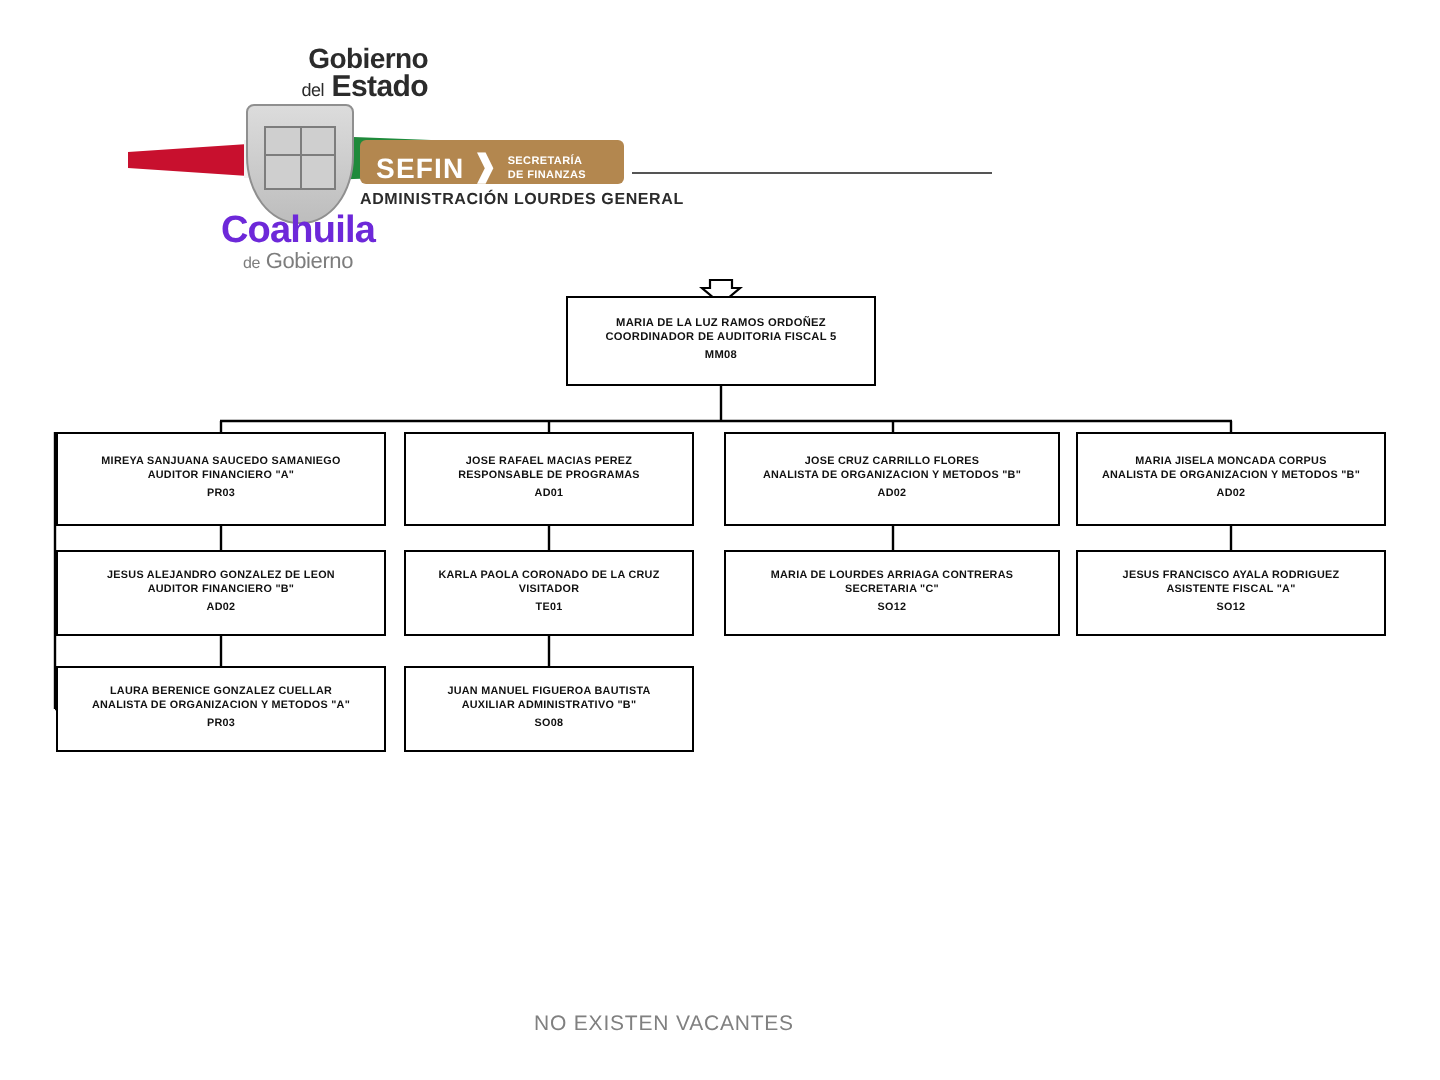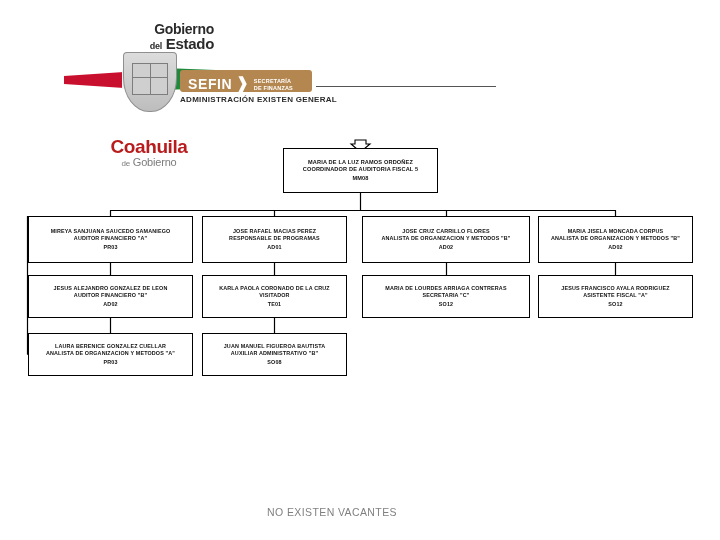--- a/index.html
+++ b/index.html
@@ -23,21 +23,21 @@
     line-height:1.0;
   }
   #gobierno-text .l1{
     font-size:14px;font-weight:bold;color:#2b2b2b;letter-spacing:-0.3px;
     display:block;
   }
   #gobierno-text .l2{
     display:block;font-size:15px;font-weight:bold;color:#2b2b2b;
     letter-spacing:-0.3px;
   }
-  #gobierno-text .l2 .sm{font-size:9px;font-weight:bold;}
+  #gobierno-text .l2 .sm{font-size:9px;font-weight:normal;}
   
   #ribbon{
     position:absolute;left:-20px;top:46px;width:160px;height:22px;
   }
   #ribbon .red{position:absolute;left:0;top:4px;width:60px;height:16px;background:#c8102e;
      clip-path:polygon(0 25%,100% 0,100% 100%,0 75%);}
   #ribbon .white{position:absolute;left:58px;top:2px;width:44px;height:19px;background:#f2f2f2;}
   #ribbon .green{position:absolute;left:100px;top:0px;width:58px;height:22px;background:#1f8a3b;
      clip-path:polygon(0 0,100% 10%,100% 90%,0 100%);}
   
@@ -54,21 +54,21 @@
   #escudo .bar{
     position:absolute;left:8px;top:24px;right:8px;height:1px;background:#7d7d7d;
   }
   #escudo .vbar{
     position:absolute;left:50%;top:10px;bottom:16px;width:1px;background:#7d7d7d;
   }
   #coahuila-word{
     position:absolute;left:0;top:84px;width:130px;text-align:center;line-height:1;
   }
   #coahuila-word .big{
-    display:block;font-size:19px;font-weight:bold;color:#b91c1c;letter-spacing:-0.4px;margin-top:31px;
+    display:block;font-size:19px;font-weight:bold;color:#6d28d9;letter-spacing:-0.4px;
   }
   #coahuila-word .small{
     display:block;font-size:11px;color:#7d7d7d;letter-spacing:-0.2px;margin-top:1px;
   }
   #coahuila-word .small .de{font-size:8px;}
 
   
   #sefin-block{
     position:absolute;left:180px;top:70px;width:200px;height:44px;
   }
@@ -164,21 +164,21 @@
 
   <div id="sefin-block">
     <div id="sefin-bar">
       <span id="sefin-word">SEFIN</span>
       <span id="sefin-sep">❱</span>
       <span id="sefin-sub">
         <span>SECRETARÍA</span><br>
         <span>DE FINANZAS</span>
       </span>
     </div>
-    <div id="sefin-admin">ADMINISTRACIÓN EXISTEN GENERAL</div>
+    <div id="sefin-admin">ADMINISTRACIÓN LOURDES GENERAL</div>
     <div id="sefin-rule"></div>
   </div>
 </div>
 
 <div id="org-chart">
 
   <svg id="chart-svg" width="720" height="540">
 
     <line x1="360.5" y1="193" x2="360.5" y2="210.5" stroke="#000" stroke-width="1.2"></line>
 

